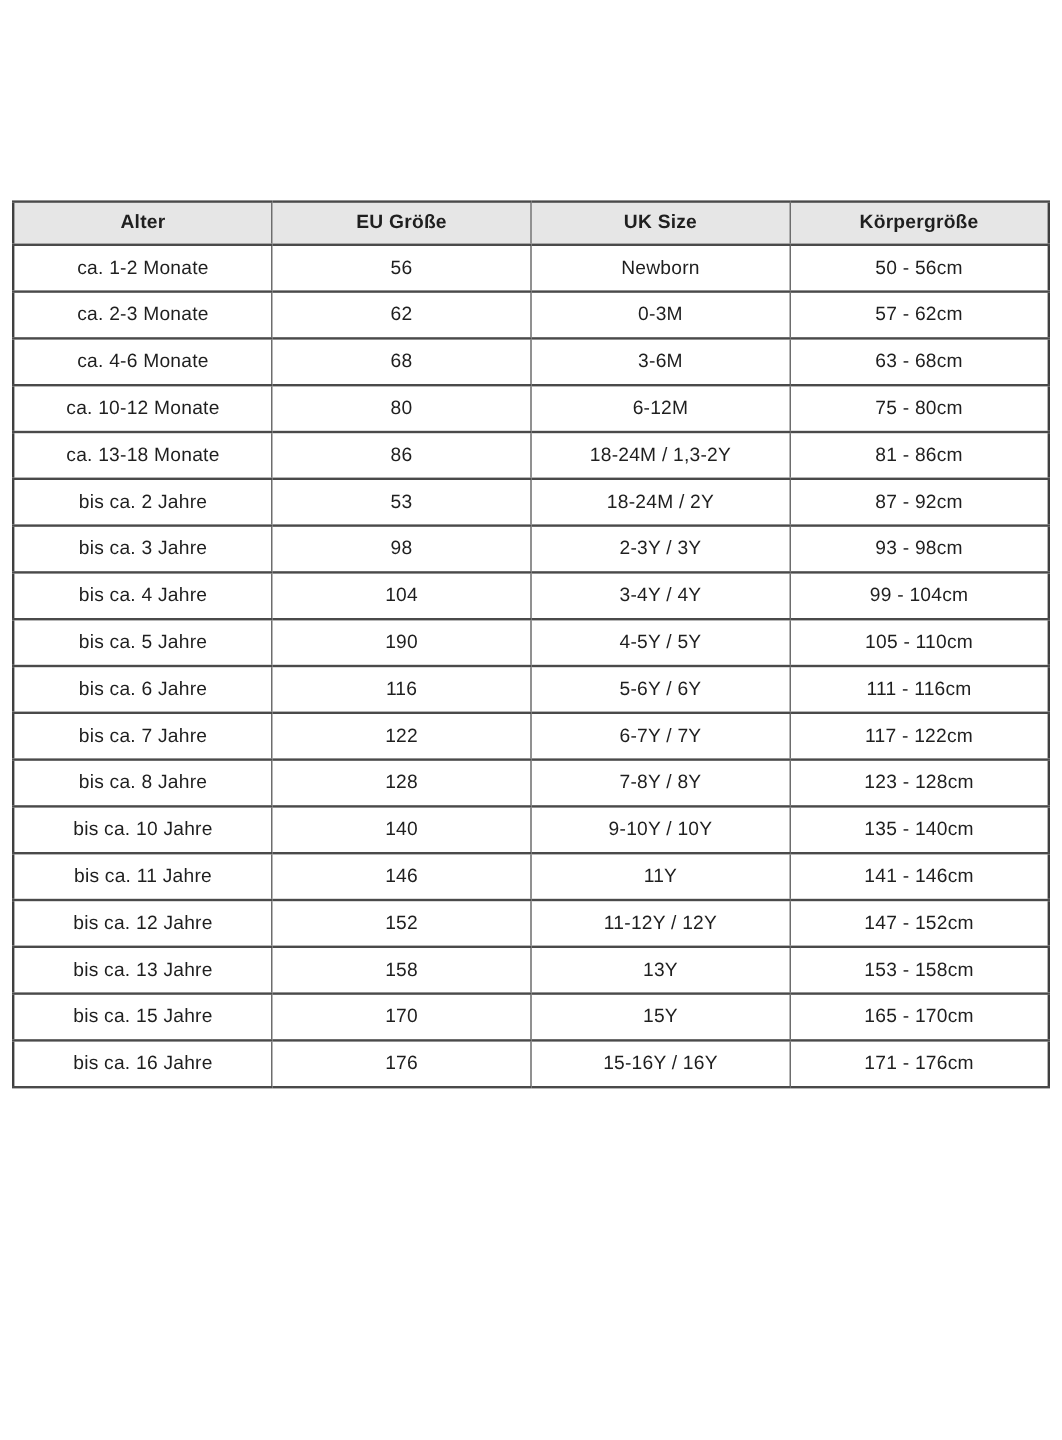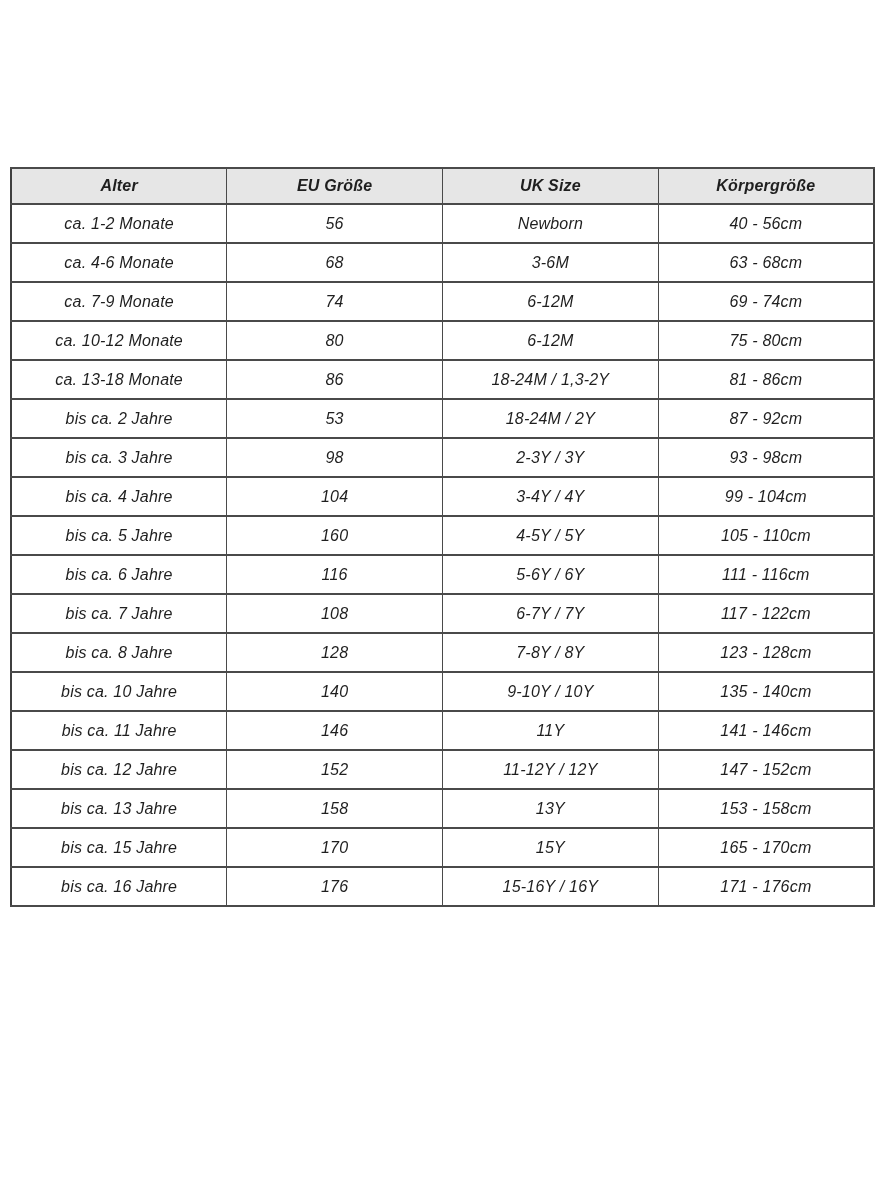--- a/index.html
+++ b/index.html
@@ -16,21 +16,20 @@
   }
   .table-wrap {
     padding: 167px 10px 0 10px;
   }
   table.size-table {
     width: 100%;
     border-collapse: collapse;
     table-layout: fixed;
     border: 2px solid #3f3f3f;
     font-size: 16px;
-    font-style: italic;
   }
   table.size-table th,
   table.size-table td {
     border-top: 2px solid #4a4a4a;
     border-bottom: 2px solid #4a4a4a;
     border-left: 1px solid #4a4a4a;
     border-right: 1px solid #4a4a4a;
     text-align: center;
     vertical-align: middle;
     padding: 0 4px;
@@ -64,33 +63,33 @@
         <th>EU Größe</th>
         <th>UK Size</th>
         <th>Körpergröße</th>
       </tr>
     </thead>
     <tbody>
         <tr>
           <td>ca. 1-2 Monate</td>
           <td>56</td>
           <td>Newborn</td>
-          <td>40 - 56cm</td>
+          <td>50 - 56cm</td>
+        </tr>
+        <tr>
+          <td>ca. 2-3 Monate</td>
+          <td>62</td>
+          <td>0-3M</td>
+          <td>57 - 62cm</td>
         </tr>
         <tr>
           <td>ca. 4-6 Monate</td>
           <td>68</td>
           <td>3-6M</td>
           <td>63 - 68cm</td>
-        </tr>
-        <tr>
-          <td>ca. 7-9 Monate</td>
-          <td>74</td>
-          <td>6-12M</td>
-          <td>69 - 74cm</td>
         </tr>
         <tr>
           <td>ca. 10-12 Monate</td>
           <td>80</td>
           <td>6-12M</td>
           <td>75 - 80cm</td>
         </tr>
         <tr>
           <td>ca. 13-18 Monate</td>
           <td>86</td>
@@ -110,33 +109,33 @@
           <td>93 - 98cm</td>
         </tr>
         <tr>
           <td>bis ca. 4 Jahre</td>
           <td>104</td>
           <td>3-4Y / 4Y</td>
           <td>99 - 104cm</td>
         </tr>
         <tr>
           <td>bis ca. 5 Jahre</td>
-          <td>160</td>
+          <td>190</td>
           <td>4-5Y / 5Y</td>
           <td>105 - 110cm</td>
         </tr>
         <tr>
           <td>bis ca. 6 Jahre</td>
           <td>116</td>
           <td>5-6Y / 6Y</td>
           <td>111 - 116cm</td>
         </tr>
         <tr>
           <td>bis ca. 7 Jahre</td>
-          <td>108</td>
+          <td>122</td>
           <td>6-7Y / 7Y</td>
           <td>117 - 122cm</td>
         </tr>
         <tr>
           <td>bis ca. 8 Jahre</td>
           <td>128</td>
           <td>7-8Y / 8Y</td>
           <td>123 - 128cm</td>
         </tr>
         <tr>

